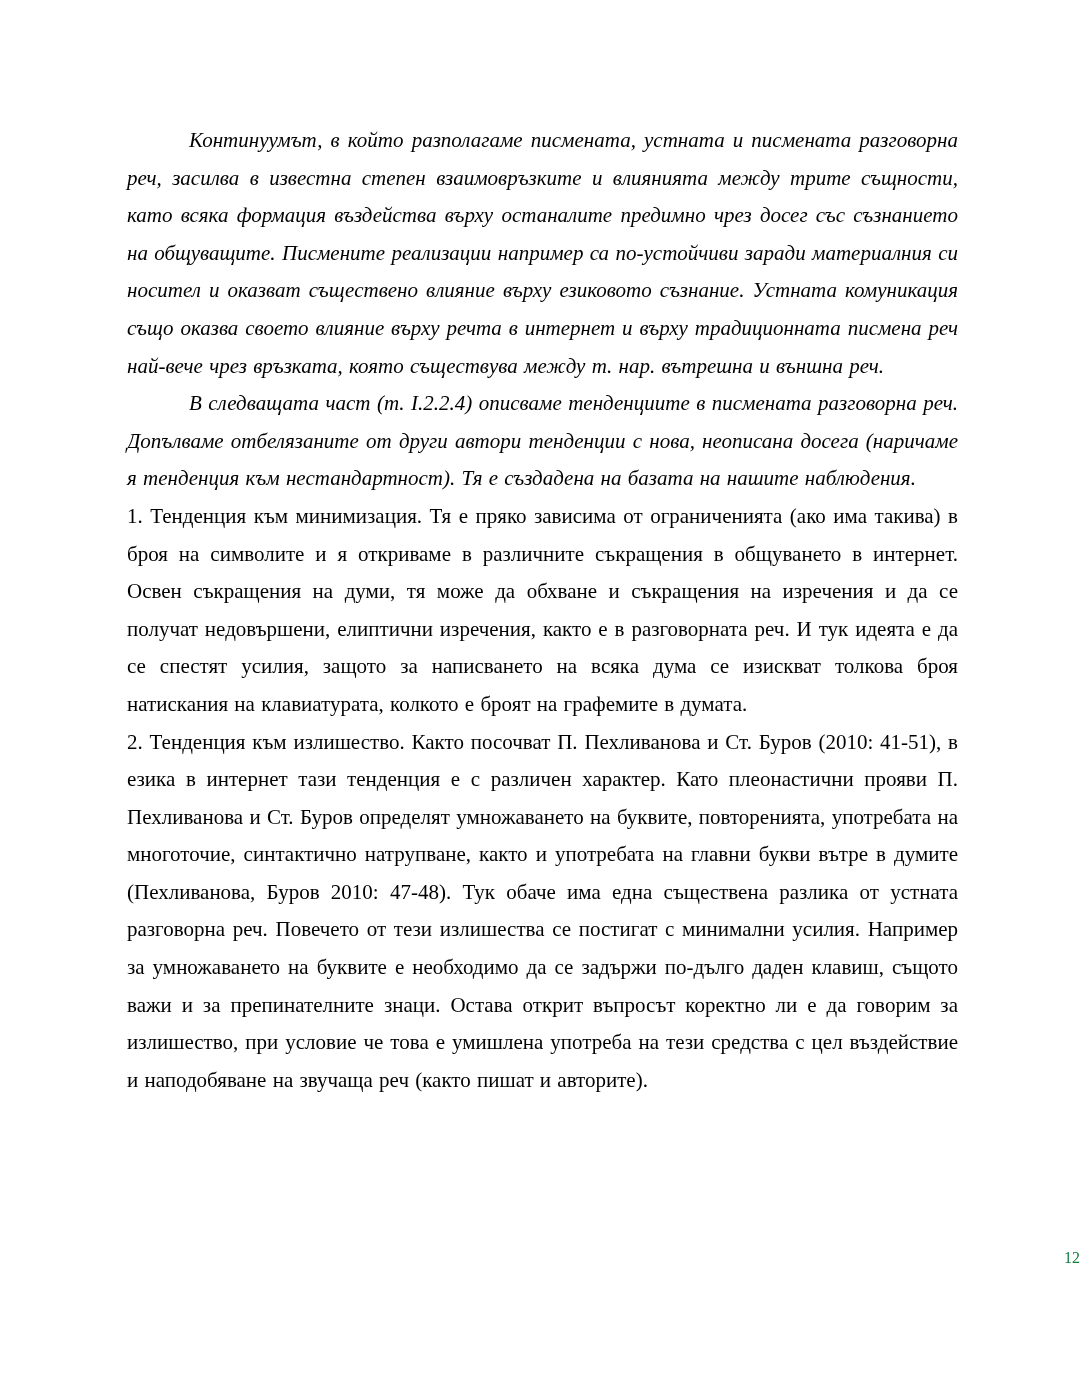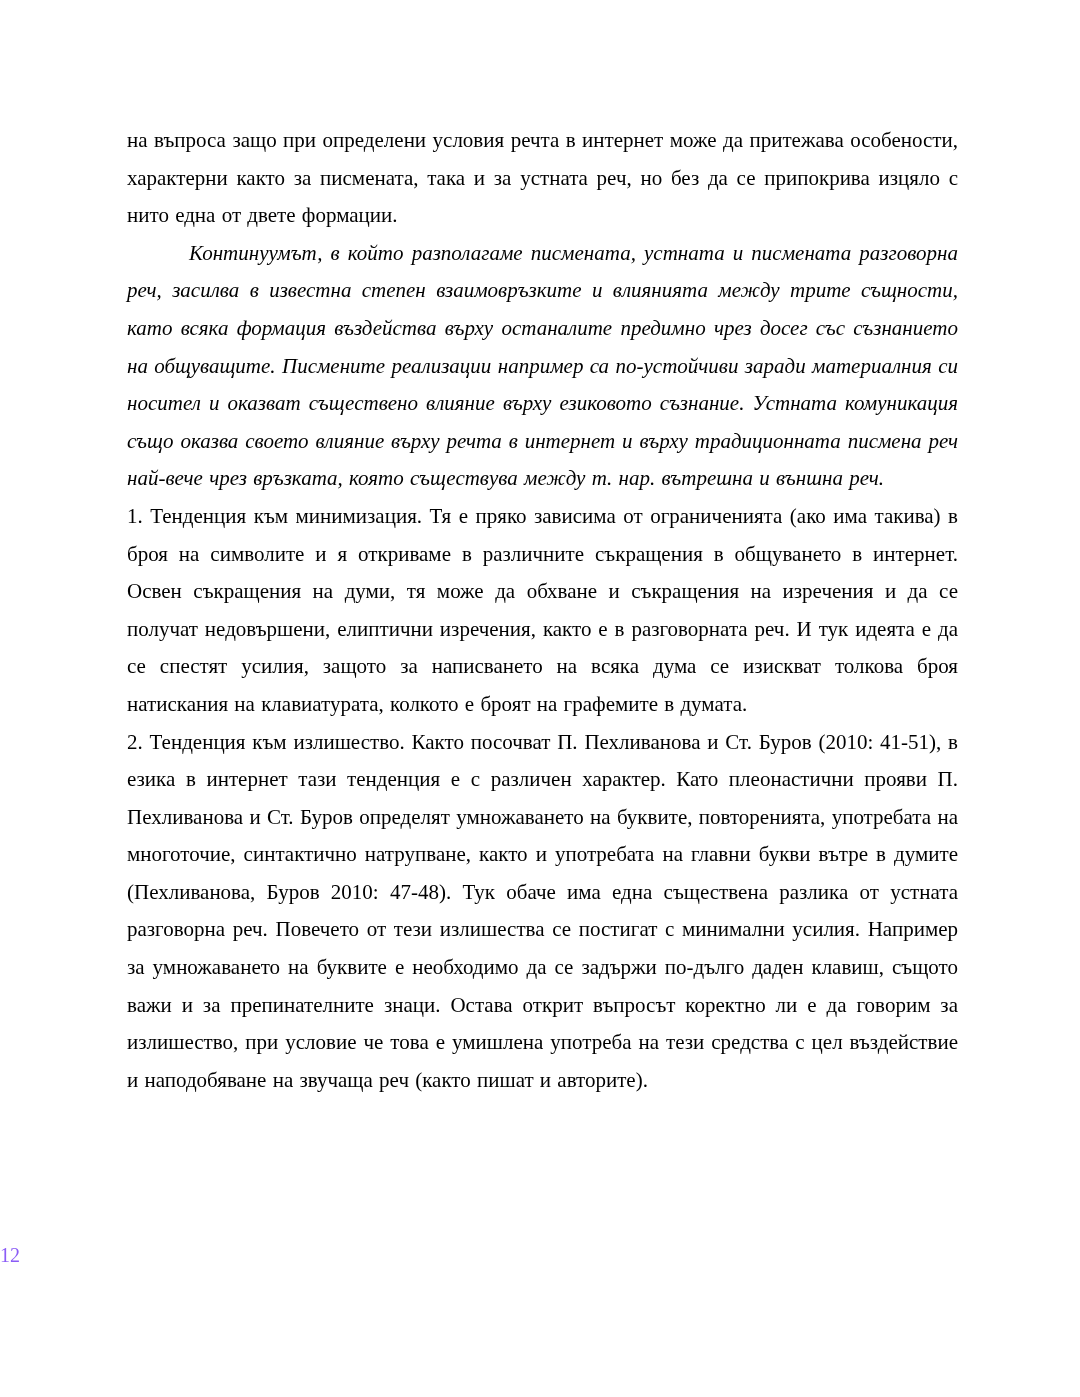--- a/index.html
+++ b/index.html
@@ -32,30 +32,30 @@
   }
   p.para.indent {
     text-indent: 62px;
     font-style: italic;
   }
   .page-number {
     position: absolute;
     left: 0;
     right: 0;
     bottom: 130px;
-    text-align: left;
-    font-size: 20px;
+    text-align: right;
+    font-size: 16px;
     font-family: "Liberation Serif", serif;
-    color: #8b5cf6;
+    color: #15803d;
   }
 </style>
 </head>
 <body>
 
 <div class="page">
   <div class="text-block">
-    <p class="para">на въпроса защо при определени условия речта в интернет може да притежава особености, характерни както за писмената, така и за устната реч, но без да се припокрива изцяло с нито една от двете формации.</p>
     <p class="para indent">Континуумът, в който разполагаме писмената, устната и писмената разговорна реч, засилва в известна степен взаимовръзките и влиянията между трите същности, като всяка формация въздейства върху останалите предимно чрез досег със съзнанието на общуващите. Писмените реализации например са по-устойчиви заради материалния си носител и оказват съществено влияние върху езиковото съзнание. Устната комуникация също оказва своето влияние върху речта в интернет и върху традиционната писмена реч най-вече чрез връзката, която съществува между т. нар. вътрешна и външна реч.</p>
+    <p class="para indent">В следващата част (т. I.2.2.4) описваме тенденциите в писмената разговорна реч. Допълваме отбелязаните от други автори тенденции с нова, неописана досега (наричаме я тенденция към нестандартност). Тя е създадена на базата на нашите наблюдения.</p>
     <p class="para">1. Тенденция към минимизация. Тя е пряко зависима от ограниченията (ако има такива) в броя на символите и я откриваме в различните съкращения в общуването в интернет. Освен съкращения на думи, тя може да обхване и съкращения на изречения и да се получат недовършени, елиптични изречения, както е в разговорната реч. И тук идеята е да се спестят усилия, защото за написването на всяка дума се изискват толкова броя натискания на клавиатурата, колкото е броят на графемите в думата.</p>
     <p class="para">2. Тенденция към излишество. Както посочват П. Пехливанова и Ст. Буров (2010: 41-51), в езика в интернет тази тенденция е с различен характер. Като плеонастични прояви П. Пехливанова и Ст. Буров определят умножаването на буквите, повторенията, употребата на многоточие, синтактично натрупване, както и употребата на главни букви вътре в думите (Пехливанова, Буров 2010: 47-48). Тук обаче има една съществена разлика от устната разговорна реч. Повечето от тези излишества се постигат с минимални усилия. Например за умножаването на буквите е необходимо да се задържи по-дълго даден клавиш, същото важи и за препинателните знаци. Остава открит въпросът коректно ли е да говорим за излишество, при условие че това е умишлена употреба на тези средства с цел въздействие и наподобяване на звучаща реч (както пишат и авторите).</p>
   </div>
   <div class="page-number">12</div>
 </div>
 
 </body></html>

